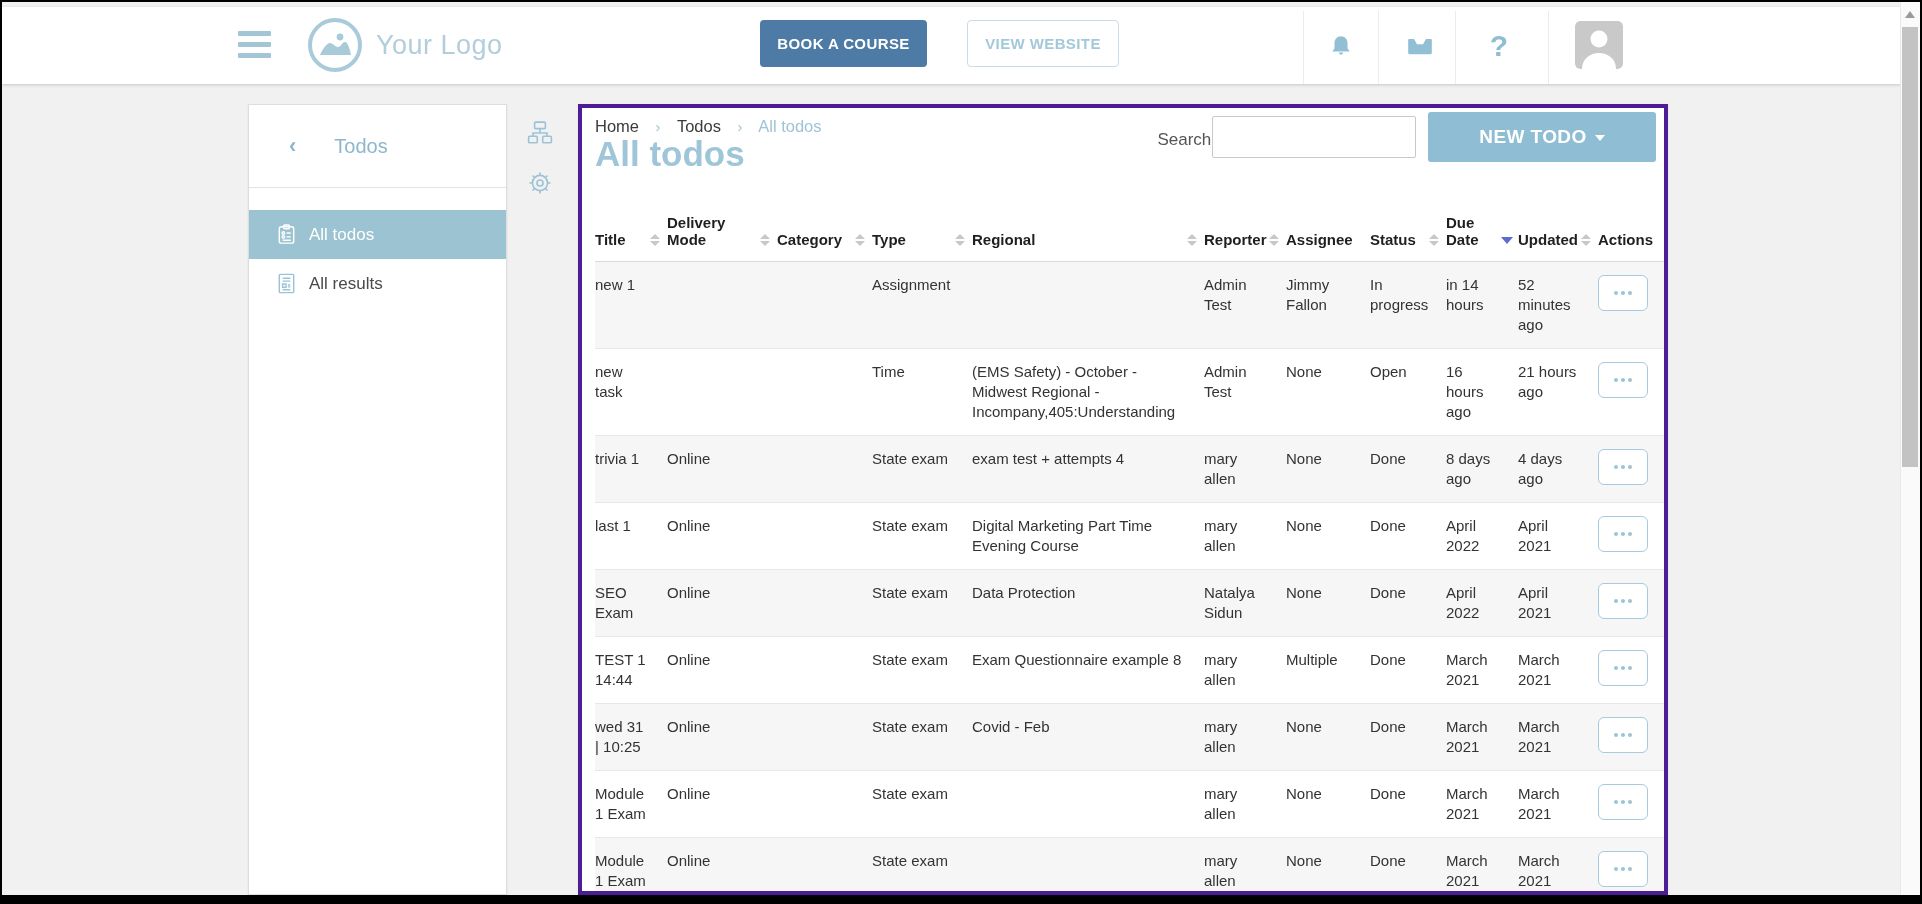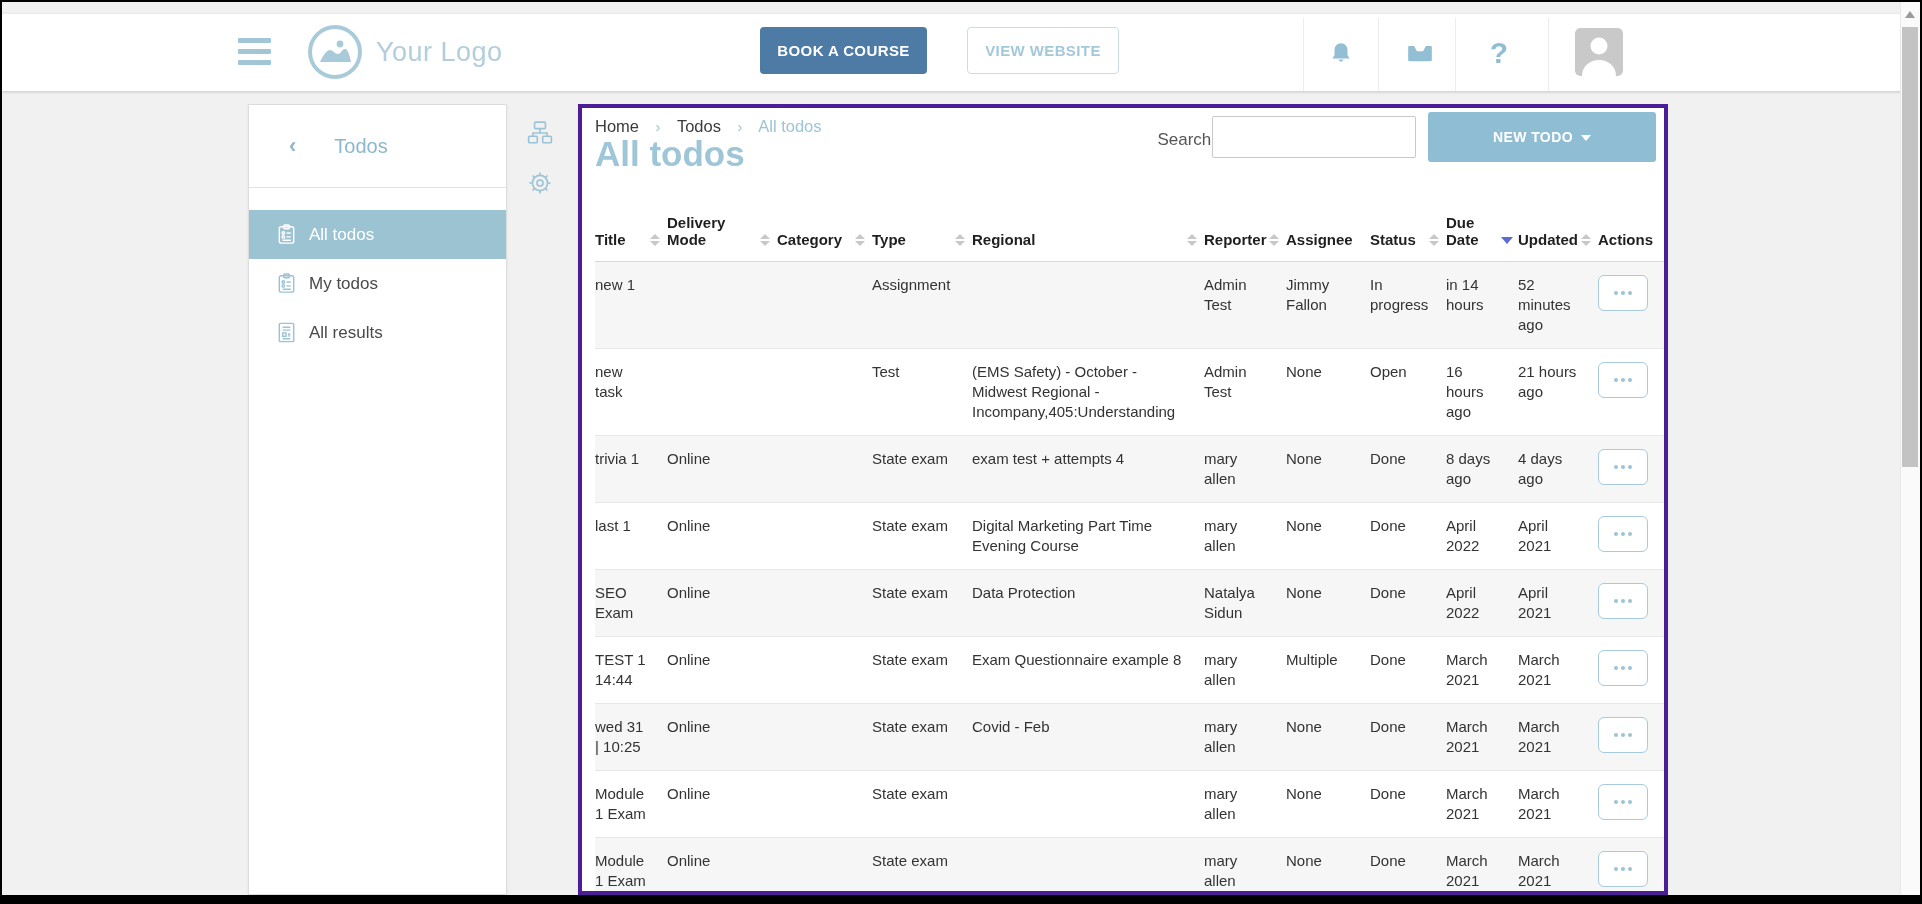--- a/index.html
+++ b/index.html
@@ -1,20 +1,20 @@
 <!DOCTYPE html>
 <html><head>
 <meta charset="utf-8">
 <style>
   html,body{margin:0;padding:0;background:#fff;}
   body{width:1922px;height:904px;font-family:"Liberation Sans",sans-serif;-webkit-font-smoothing:antialiased;}
   .frame{position:relative;width:1918px;height:893px;border:2px solid #000;border-bottom-width:9px;background:#f1f1f1;overflow:hidden;}
 
   
-  .header{position:absolute;left:0;top:12px;width:100%;height:77px;background:#fff;box-shadow:0 1px 3px rgba(0,0,0,.18);z-index:5;}
+  .header{position:absolute;left:0;top:5px;width:100%;height:77px;background:#fff;box-shadow:0 1px 3px rgba(0,0,0,.18);z-index:5;}
   .hamburger{position:absolute;left:236px;top:24px;width:33px;height:28px;cursor:pointer;}
   .hamburger i{display:block;height:5px;background:#a3c6d6;margin-bottom:6px;border-radius:1px;}
   .logo-wrap{position:absolute;left:306px;top:11px;display:flex;align-items:center;}
   .logo-circle{width:46px;height:46px;border:4px solid #a9cbd9;border-radius:50%;background:#fff;display:flex;align-items:center;justify-content:center;overflow:hidden;}
   .logo-text{margin-left:14px;font-size:27px;color:#b2cedb;letter-spacing:.5px;}
   .btn-book{position:absolute;left:758px;top:13px;width:167px;height:47px;background:#4d7ba6;border:none;border-radius:4px;color:#fff;font-size:15px;font-weight:bold;letter-spacing:.4px;font-family:inherit;cursor:pointer;}
   .btn-view{position:absolute;left:965px;top:13px;width:152px;height:47px;background:#fff;border:1px solid #c8dde8;border-radius:4px;color:#a3c8d9;font-size:15px;font-weight:bold;letter-spacing:.4px;font-family:inherit;cursor:pointer;}
   .hdr-divider{position:absolute;top:4px;width:1px;height:73px;background:#ececec;}
   .hdr-icon{position:absolute;top:0;height:77px;display:flex;align-items:center;justify-content:center;cursor:pointer;}
   .help-glyph{font-size:30px;font-weight:bold;color:#8fbdd3;}
@@ -41,21 +41,21 @@
 
   
   .main{position:absolute;left:576px;top:102px;width:1082px;bottom:0;background:#fff;border:4px solid #4c1d95;box-shadow:0 1px 2px rgba(0,0,0,.08);overflow:hidden;}
   .breadcrumb{position:absolute;left:13px;top:9px;font-size:16.5px;}
   .crumb{color:#3b3b3b;cursor:pointer;}
   .crumb-sep{color:#9dc4d6;margin:0 12px;font-size:15px;}
   .crumb-current{color:#9dc4d6;}
   .page-title{position:absolute;left:13px;top:26px;font-size:35px;font-weight:bold;color:#9fc6d8;}
   .search-label{position:absolute;right:448px;top:22px;font-size:17px;color:#555;}
   .search-input{position:absolute;right:248px;top:8px;width:186px;height:40px;border:1px solid #c9c9c9;border-radius:2px;font-size:16px;padding:0 8px;font-family:inherit;outline:none;}
-  .btn-new-todo{position:absolute;right:8px;top:4px;width:228px;height:50px;background:#8fbdd3;border:none;border-radius:3px;color:#fff;font-size:14px;font-weight:bold;letter-spacing:.4px;font-family:inherit;cursor:pointer;}
+  .btn-new-todo{position:absolute;right:8px;top:4px;width:228px;height:50px;background:#8fbdd3;border:none;border-radius:3px;color:#fff;font-size:19px;font-weight:bold;letter-spacing:.4px;font-family:inherit;cursor:pointer;}
   .caret{display:inline-block;width:0;height:0;border-left:5px solid transparent;border-right:5px solid transparent;border-top:6px solid #fff;margin-left:8px;vertical-align:middle;}
 
   
   table.todo{position:absolute;left:13px;top:86px;width:1069px;border-collapse:collapse;table-layout:fixed;font-size:15px;color:#333;}
   col.c-title{width:72px}col.c-delivery{width:110px}col.c-category{width:95px}col.c-type{width:100px}col.c-schedule{width:232px}col.c-reporter{width:82px}col.c-assignee{width:84px}col.c-status{width:76px}col.c-due{width:72px}col.c-updated{width:80px}col.c-actions{width:66px}
   thead th{position:relative;height:54px;vertical-align:bottom;text-align:left;padding:0 20px 13px 0;font-size:15px;font-weight:bold;color:#1f1f1f;border-bottom:1px solid #d9d9d9;line-height:1.15;}
   .sort{position:absolute;right:7px;bottom:15px;display:flex;flex-direction:column;gap:2px;}
   .sort i{display:block;width:0;height:0;border-left:5px solid transparent;border-right:5px solid transparent;}
   .sort .s-up{border-bottom:5px solid #c8c8c8;}
   .sort .s-dn{border-top:5px solid #c8c8c8;}
@@ -140,33 +140,20 @@
               <path d="M12 10.5h4.5"></path>
               <circle cx="8.7" cy="14.5" r="1.3"></circle>
               <path d="M12 14.5h4.5M8 18h8.5"></path>
             </svg>
           </span>
           <span class="side-lbl">All todos</span>
         </div>
         <div class="side-item">
           <span class="side-ic">
             <svg width="23" height="23" viewBox="0 0 24 24">
-              <rect x="4.5" y="4" width="15" height="17" rx="2"></rect>
-              <rect x="9" y="2" width="6" height="4" rx="1"></rect>
-              <circle cx="8.7" cy="10.5" r="1.3"></circle>
-              <path d="M12 10.5h4.5"></path>
-              <circle cx="8.7" cy="14.5" r="1.3"></circle>
-              <path d="M12 14.5h4.5M8 18h8.5"></path>
-            </svg>
-          </span>
-          <span class="side-lbl">My todos</span>
-        </div>
-        <div class="side-item">
-          <span class="side-ic">
-            <svg width="23" height="23" viewBox="0 0 24 24">
               <rect x="4.5" y="2.5" width="15" height="19" rx="1"></rect>
               <path d="M8 6.5h8M8 9.5h8"></path>
               <rect x="8" y="12.5" width="3.5" height="3.5"></rect>
               <path d="M13.5 13.5h2.5M13.5 15.5h2.5M8 18.5h8"></path>
             </svg>
           </span>
           <span class="side-lbl">All results</span>
         </div>
       </div>
   </div>
@@ -271,21 +258,21 @@
                 <b></b>
                 <b></b>
                 <b></b>
               </div>
             </td>
           </tr>
           <tr>
             <td>new task</td>
             <td></td>
             <td></td>
-            <td>Test</td>
+            <td>Time</td>
             <td>(EMS Safety) - October - Midwest Regional - Incompany,405:Understanding</td>
             <td>Admin Test</td>
             <td>None</td>
             <td>Open</td>
             <td>16 hours ago</td>
             <td>21 hours ago</td>
             <td>
               <div class="actions-btn">
                 <b></b>
                 <b></b>

